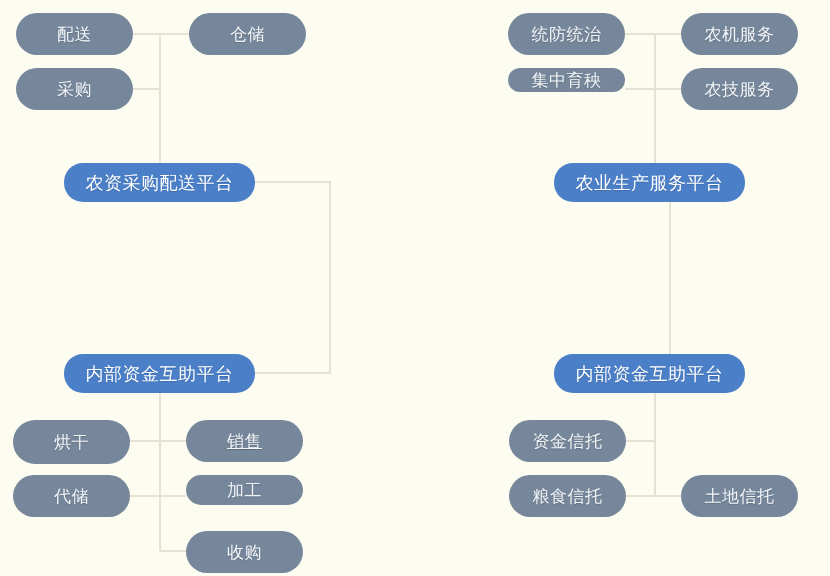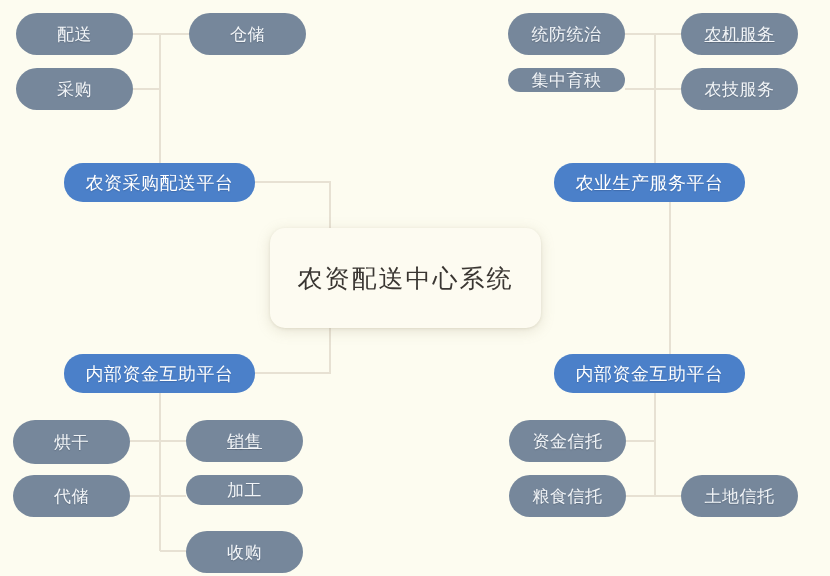--- a/index.html
+++ b/index.html
@@ -86,34 +86,33 @@
       <path d="M 160 441 H 186" fill="none" stroke="#e7e1d3" stroke-width="2" stroke-linecap="butt"></path>
       <path d="M 130 496 H 160" fill="none" stroke="#e7e1d3" stroke-width="2" stroke-linecap="butt"></path>
       <path d="M 160 496 H 186" fill="none" stroke="#e7e1d3" stroke-width="2" stroke-linecap="butt"></path>
       <path d="M 160 551 H 186" fill="none" stroke="#e7e1d3" stroke-width="2" stroke-linecap="butt"></path>
       <path d="M 655 393 V 496" fill="none" stroke="#e7e1d3" stroke-width="2" stroke-linecap="butt"></path>
       <path d="M 626 441 H 655" fill="none" stroke="#e7e1d3" stroke-width="2" stroke-linecap="butt"></path>
       <path d="M 626 496 H 655" fill="none" stroke="#e7e1d3" stroke-width="2" stroke-linecap="butt"></path>
       <path d="M 655 496 H 681" fill="none" stroke="#e7e1d3" stroke-width="2" stroke-linecap="butt"></path>
     </svg>
 
-  <div class="node center-card" style="left: 270px; top: 228px; width: 271px; height: 100px;">农资配送中心系统</div>
 
   <div id="platform-layer">
       <div class="node platform" style="left: 64px; top: 163px; width: 191px; height: 39px;">农资采购配送平台</div>
       <div class="node platform" style="left: 554px; top: 163px; width: 191px; height: 39px;">农业生产服务平台</div>
       <div class="node platform" style="left: 64px; top: 354px; width: 191px; height: 39px;">内部资金互助平台</div>
       <div class="node platform" style="left: 554px; top: 354px; width: 191px; height: 39px;">内部资金互助平台</div>
     </div>
   <div id="leaf-layer">
       <div class="node leaf" style="left: 16px; top: 13px; width: 117px; height: 42px; text-align: right;">配送</div>
       <div class="node leaf" style="left: 189px; top: 13px; width: 117px; height: 42px;">仓储</div>
       <div class="node leaf" style="left: 16px; top: 68px; width: 117px; height: 42px;">采购</div>
       <div class="node leaf" style="left: 508px; top: 13px; width: 117px; height: 42px;">统防统治</div>
-      <div class="node leaf" style="left: 681px; top: 13px; width: 117px; height: 42px; text-decoration: underline;">农机服务</div>
+      <div class="node leaf" style="left: 681px; top: 13px; width: 117px; height: 42px;">农机服务</div>
       <div class="node leaf" style="left: 508px; top: 68px; width: 117px; height: 24px;">集中育秧</div>
       <div class="node leaf" style="left: 681px; top: 68px; width: 117px; height: 42px;">农技服务</div>
       <div class="node leaf" style="left: 13px; top: 420px; width: 117px; height: 44px;">烘干</div>
       <div class="node leaf" style="left: 186px; top: 420px; width: 117px; height: 42px; text-decoration: underline;">销售</div>
       <div class="node leaf" style="left: 13px; top: 475px; width: 117px; height: 42px;">代储</div>
       <div class="node leaf" style="left: 186px; top: 475px; width: 117px; height: 30px;">加工</div>
       <div class="node leaf" style="left: 186px; top: 531px; width: 117px; height: 42px;">收购</div>
       <div class="node leaf" style="left: 509px; top: 420px; width: 117px; height: 42px;">资金信托</div>
       <div class="node leaf" style="left: 509px; top: 475px; width: 117px; height: 42px;">粮食信托</div>
       <div class="node leaf" style="left: 681px; top: 475px; width: 117px; height: 42px;">土地信托</div>

